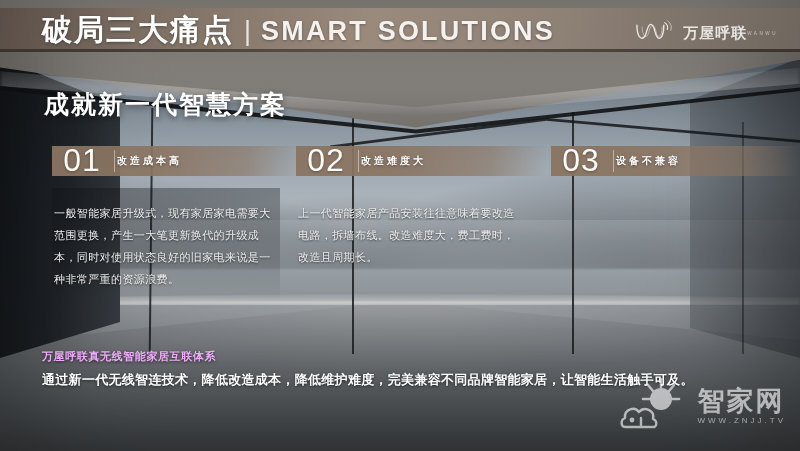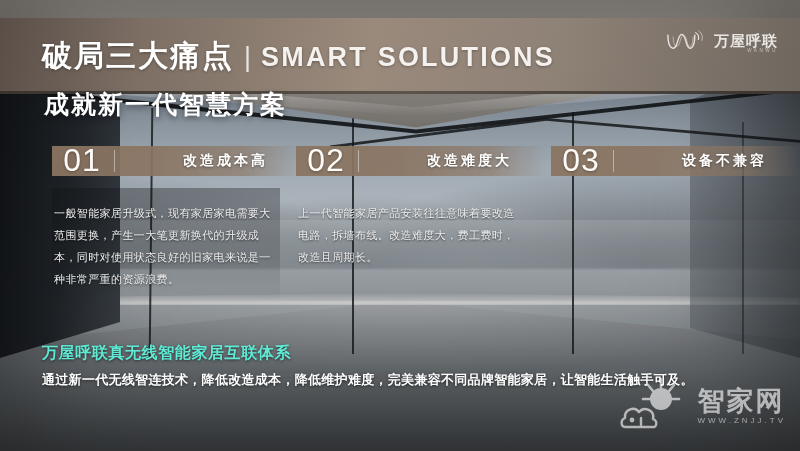--- a/index.html
+++ b/index.html
@@ -101,42 +101,42 @@
     position:absolute; inset:0;
     background:linear-gradient(180deg,#2a2d3008 0%, #00000000 35%, #0000001f 100%);
   }
   .vignette {
     position:absolute; inset:0;
     box-shadow:inset 0 0 120px 28px rgba(0,0,0,.45);
   }
 
   
   .header {
-    position:absolute; left:0; top:18px; width:100%; height:76px;
+    position:absolute; left:0; top:8px; width:100%; height:44px;
     background:linear-gradient(100deg,#5a4e48 0%, #7d6f64 18%, #9a8a7c 46%, #8e8176 70%, #6f675f 100%);
     display:flex; align-items:center; z-index:6;
   }
   .header::after {
     content:""; position:absolute; left:0; right:0; bottom:0; height:3px;
     background:linear-gradient(90deg,#3a332e,#5e544c,#3a332e);
   }
   .header-left { display:flex; align-items:baseline; padding-left:42px; gap:10px; }
   .title-cn {
     color:#ffffff; font-size:30px; font-weight:bold; letter-spacing:2px;
     text-shadow:0 1px 3px rgba(0,0,0,.35); line-height:1;
   }
   .title-sep { color:#ffffffcc; font-size:27px; font-weight:300; line-height:1; }
   .title-en {
     color:#f4f1ee; font-size:27px; font-weight:700; letter-spacing:2.2px; line-height:1;
     text-shadow:0 1px 3px rgba(0,0,0,.3);
   }
 
   .brand { position:absolute; right:22px; top:12px; display:flex; align-items:center; gap:6px; opacity:.92; }
   .brand-mark { width:42px; height:26px; }
-  .brand-txt { display:flex; flex-direction:column; align-items:flex-end; }
+  .brand-txt { display:flex; flex-direction:row; align-items:center; }
   .brand-cn { color:#f2efec; font-size:15px; font-weight:bold; letter-spacing:1px; line-height:1.05; }
   .brand-en { color:#e8e3de; font-size:4.5px; letter-spacing:2.6px; opacity:.75; }
 
   
   .subtitle {
     position:absolute; left:44px; top:88px; z-index:6;
     color:#ffffff; font-size:25px; font-weight:bold; letter-spacing:2px;
     text-shadow:0 2px 6px rgba(0,0,0,.55);
   }
 
@@ -152,36 +152,36 @@
     background:linear-gradient(90deg,#8a7461f2 0%, #8a7461e8 42%, #8a746199 78%, #8a746100 100%);
   }
   .card-num {
     width:60px; text-align:center; color:#fdfbf8; font-size:32px;
     font-weight:300; letter-spacing:1px; line-height:1;
     position:relative; top:-1px;
     text-shadow:0 1px 3px rgba(0,0,0,.3);
   }
   .band-div { width:1px; height:22px; background:#ffffff6e; margin:0 2px; }
   .card-title {
-    flex:1; text-align:right; color:#ffffff; font-size:14px; font-weight:bold;
+    flex:1; text-align:left; color:#ffffff; font-size:10px; font-weight:bold;
     letter-spacing:3px; padding-right:34px;
     text-shadow:0 1px 3px rgba(0,0,0,.4);
   }
 
   .card-body {
     margin-top:12px; width:228px; padding:14px 2px 10px 2px;
     color:#efefef; font-size:11px; line-height:2.0; letter-spacing:.4px;
     text-shadow:0 1px 2px rgba(0,0,0,.6);
   }
   .card.c1 .card-body { background:linear-gradient(180deg,#0d0f1255,#0d0f1222 70%,#0d0f1200); }
 
   
   .footer { position:absolute; left:42px; bottom:62px; z-index:6; }
   .footer-h {
-    color:#5eead4; font-size:16px; font-weight:bold; letter-spacing:.6px;
+    color:#f0abfc; font-size:11px; font-weight:bold; letter-spacing:.6px;
     text-shadow:0 1px 3px rgba(0,0,0,.6); margin-bottom:7px;
   }
   .footer-p {
     color:#ffffff; font-size:13px; font-weight:bold; letter-spacing:.3px;
     text-shadow:0 1px 3px rgba(0,0,0,.6);
   }
 
   
   .watermark {
     position:absolute; right:14px; bottom:14px; z-index:7;

